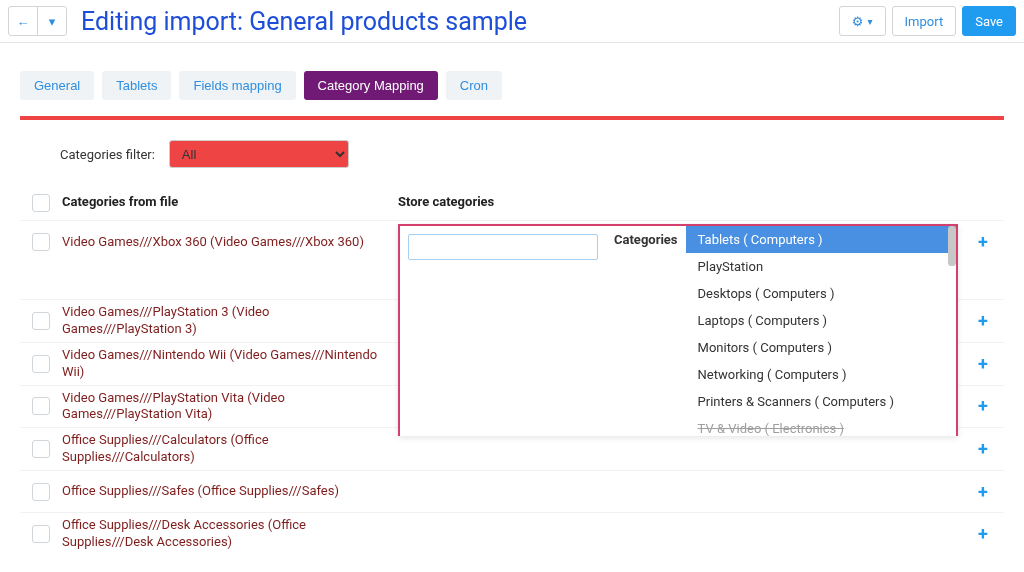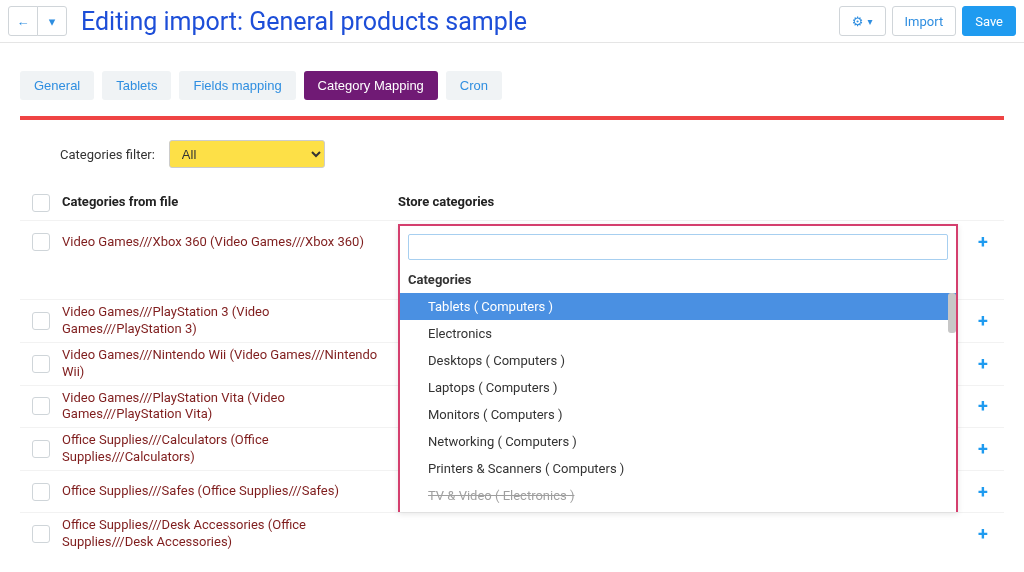--- a/index.html
+++ b/index.html
@@ -88,25 +88,25 @@
   display: flex;
   align-items: center;
   gap: 14px;
   padding: 20px 0 18px 40px;
 }
 .filter-row label { color: #333; }
 .filter-row select {
   border: 1px solid #ccc;
   border-radius: 3px;
   padding: 5px 8px;
-  width: 156px;
+  width: 180px;
   height: 28px;
   font-size: 13px;
   color: #333;
-  background: #fde047;
+  background: #ef4444;
 }
 .grid {
   position: relative;
 }
 .grid-head {
   display: flex;
   padding: 8px 0;
   font-weight: 700;
   color: #222;
 }
@@ -147,28 +147,28 @@
   padding: 0 10px;
   color: #888;
   cursor: pointer;
 }
 .sel-closed .arrow { color: #666; font-size: 10px;}
 .dropdown {
   position: absolute;
   left: 378px;
   top: 38px;
   width: 560px;
-  height: 288px;
+  height: 212px;
   background: #fff;
   border: 2px solid #d43f6e;
   border-bottom: none;
   box-shadow: 0 2px 6px rgba(0,0,0,.1);
   z-index: 10;
   display: flex;
-  flex-direction: column;
+  flex-direction: row;
 }
 .dropdown .search {
   padding: 8px 8px 6px 8px;
 }
 .dropdown .search input {
   width: 100%;
   border: 1px solid #a7cff0;
   border-radius: 2px;
   height: 26px;
   padding: 3px 6px;
@@ -180,21 +180,21 @@
   padding: 6px 8px;
   font-size: 13px;
   color: #333;
 }
 .dropdown-list {
   flex: 1;
   overflow-y: hidden;
   position: relative;
 }
 .dropdown-item {
-  padding: 6px 28px;
+  padding: 6px 12px;
   font-size: 13px;
   cursor: pointer;
   color: #333;
   white-space: nowrap;
 }
 .dropdown-item.hl {
   background: #4a90e2;
   color: #fff;
 }
 .dropdown-item.last { color: #777; text-decoration: line-through; opacity:.7; }
@@ -334,21 +334,21 @@
       </div>
 
     <div class="dropdown">
       <div class="search">
         <input type="text" value="" style="">
       </div>
       <div class="section-h">Categories</div>
       <div class="dropdown-list" id="dd-list">
         <div class="dropdown-scrollbar"></div>
       <div class="dropdown-item hl">Tablets ( Computers )</div>
-          <div class="dropdown-item">Electronics</div>
+          <div class="dropdown-item">PlayStation</div>
           <div class="dropdown-item">Desktops ( Computers )</div>
           <div class="dropdown-item">Laptops ( Computers )</div>
           <div class="dropdown-item">Monitors ( Computers )</div>
           <div class="dropdown-item">Networking ( Computers )</div>
           <div class="dropdown-item">Printers &amp; Scanners ( Computers )</div>
           <div class="dropdown-item last">TV &amp; Video ( Electronics )</div>
         </div>
     </div>
   </div>
 </div>

